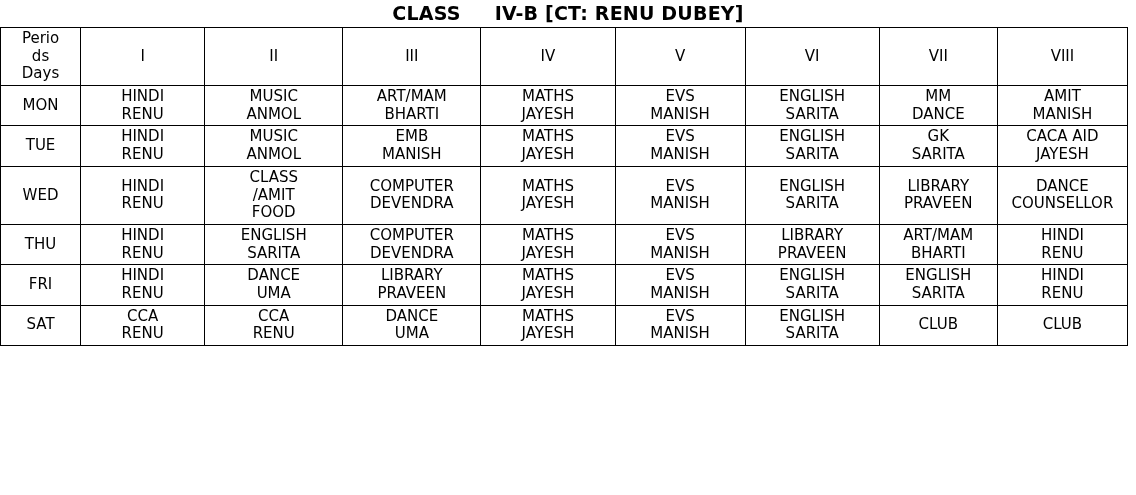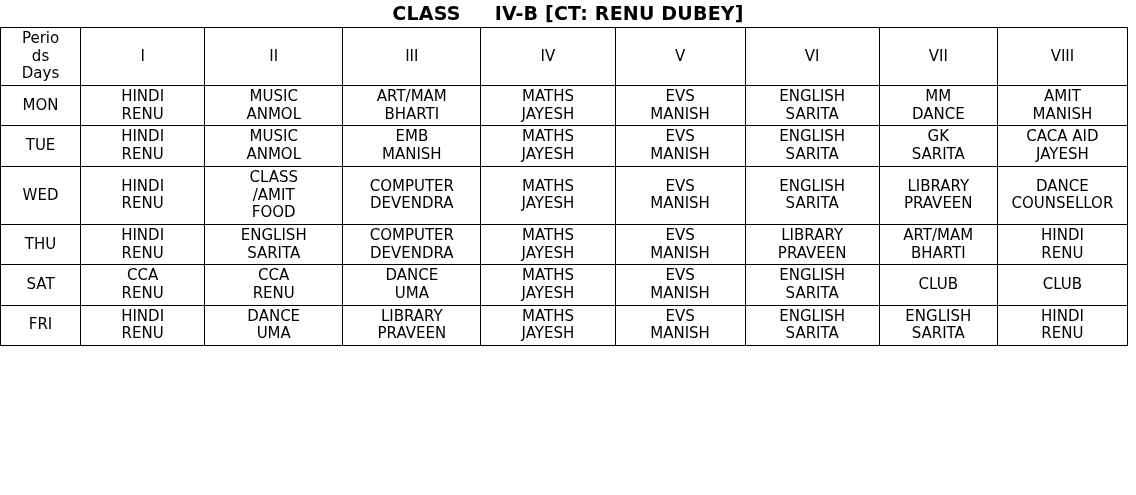--- a/index.html
+++ b/index.html
@@ -242,83 +242,83 @@
           <td>
             <span class="cell-line">ART/MAM</span>
             <span class="cell-line">BHARTI</span>
           </td>
           <td>
             <span class="cell-line">HINDI</span>
             <span class="cell-line">RENU</span>
           </td>
         </tr>
         <tr>
-          <td class="day-cell">SAT</td>
-          <td>
-            <span class="cell-line">CCA</span>
-            <span class="cell-line">RENU</span>
-          </td>
-          <td>
-            <span class="cell-line">CCA</span>
+          <td class="day-cell">FRI</td>
+          <td>
+            <span class="cell-line">HINDI</span>
             <span class="cell-line">RENU</span>
           </td>
           <td>
             <span class="cell-line">DANCE</span>
             <span class="cell-line">UMA</span>
           </td>
           <td>
-            <span class="cell-line">MATHS</span>
-            <span class="cell-line">JAYESH</span>
-          </td>
-          <td>
-            <span class="cell-line">EVS</span>
-            <span class="cell-line">MANISH</span>
-          </td>
-          <td>
-            <span class="cell-line">ENGLISH</span>
-            <span class="cell-line">SARITA</span>
-          </td>
-          <td>
-            <span class="cell-line">CLUB</span>
-          </td>
-          <td>
-            <span class="cell-line">CLUB</span>
-          </td>
-        </tr>
-        <tr>
-          <td class="day-cell">FRI</td>
-          <td>
-            <span class="cell-line">HINDI</span>
+            <span class="cell-line">LIBRARY</span>
+            <span class="cell-line">PRAVEEN</span>
+          </td>
+          <td>
+            <span class="cell-line">MATHS</span>
+            <span class="cell-line">JAYESH</span>
+          </td>
+          <td>
+            <span class="cell-line">EVS</span>
+            <span class="cell-line">MANISH</span>
+          </td>
+          <td>
+            <span class="cell-line">ENGLISH</span>
+            <span class="cell-line">SARITA</span>
+          </td>
+          <td>
+            <span class="cell-line">ENGLISH</span>
+            <span class="cell-line">SARITA</span>
+          </td>
+          <td>
+            <span class="cell-line">HINDI</span>
+            <span class="cell-line">RENU</span>
+          </td>
+        </tr>
+        <tr>
+          <td class="day-cell">SAT</td>
+          <td>
+            <span class="cell-line">CCA</span>
+            <span class="cell-line">RENU</span>
+          </td>
+          <td>
+            <span class="cell-line">CCA</span>
             <span class="cell-line">RENU</span>
           </td>
           <td>
             <span class="cell-line">DANCE</span>
             <span class="cell-line">UMA</span>
           </td>
           <td>
-            <span class="cell-line">LIBRARY</span>
-            <span class="cell-line">PRAVEEN</span>
-          </td>
-          <td>
-            <span class="cell-line">MATHS</span>
-            <span class="cell-line">JAYESH</span>
-          </td>
-          <td>
-            <span class="cell-line">EVS</span>
-            <span class="cell-line">MANISH</span>
-          </td>
-          <td>
-            <span class="cell-line">ENGLISH</span>
-            <span class="cell-line">SARITA</span>
-          </td>
-          <td>
-            <span class="cell-line">ENGLISH</span>
-            <span class="cell-line">SARITA</span>
-          </td>
-          <td>
-            <span class="cell-line">HINDI</span>
-            <span class="cell-line">RENU</span>
+            <span class="cell-line">MATHS</span>
+            <span class="cell-line">JAYESH</span>
+          </td>
+          <td>
+            <span class="cell-line">EVS</span>
+            <span class="cell-line">MANISH</span>
+          </td>
+          <td>
+            <span class="cell-line">ENGLISH</span>
+            <span class="cell-line">SARITA</span>
+          </td>
+          <td>
+            <span class="cell-line">CLUB</span>
+          </td>
+          <td>
+            <span class="cell-line">CLUB</span>
           </td>
         </tr>
       </tbody>
   </table>
 
 </div>
 
 </body></html>

